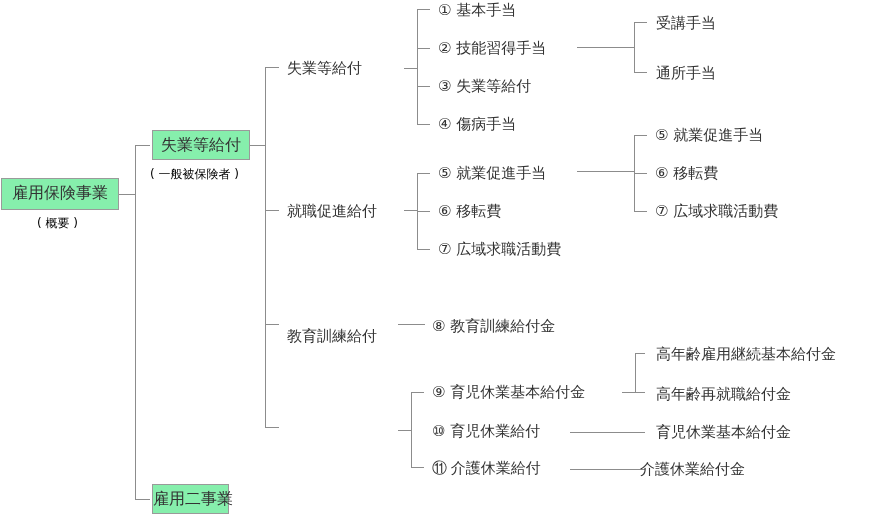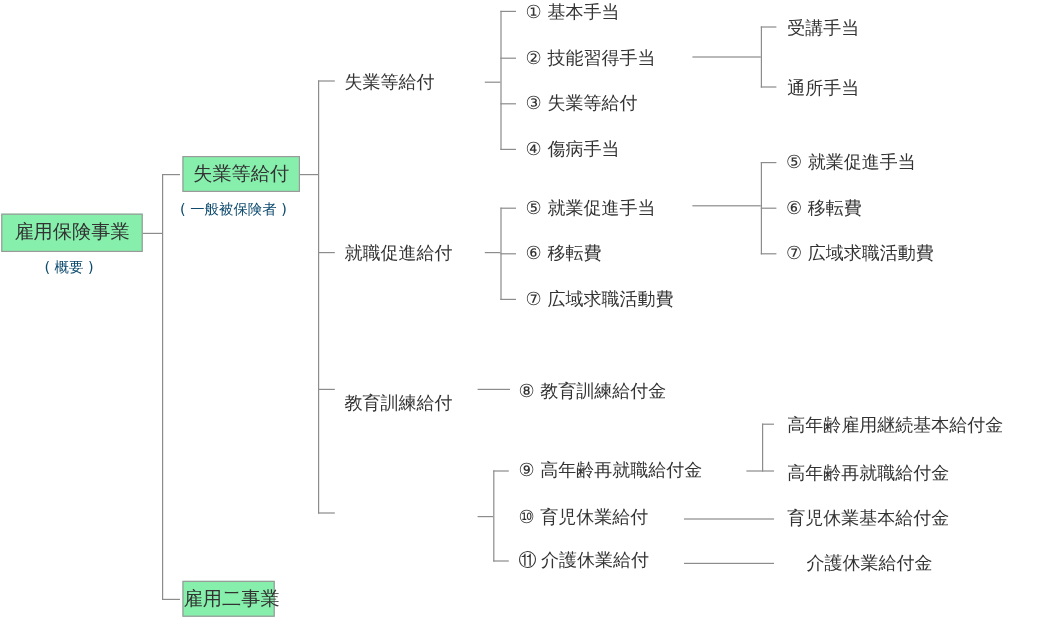--- a/index.html
+++ b/index.html
@@ -4,21 +4,21 @@
 <style>
   html, body { margin:0; padding:0; background:#ffffff; }
   body { width:870px; height:517px; position:relative; overflow:hidden;
          font-family:"DejaVu Sans", "Liberation Sans", sans-serif; color:#333333; }
   .ln { position:absolute; background:#8c8c8c; }
   .h { height:1px; }
   .v { width:1px; }
   .box { position:absolute; border:1px solid #9a9a9a; background:#86efac; box-sizing:border-box;
          font-size:16px; line-height:28px; text-align:center; color:#333; white-space:nowrap; }
   .t { position:absolute; font-size:15px; line-height:20px; white-space:nowrap; color:#333; }
-  .sub { position:absolute; font-size:12px; line-height:16px; white-space:nowrap; color:#0c4a6e; }
+  .sub { position:absolute; font-size:12px; line-height:16px; white-space:nowrap; color:#000000; }
 </style>
 </head>
 <body>
 
 <div class="box" style="left:1px; top:178px; width:118px; height:32px;">雇用保険事業</div>
 <div class="sub" style="left:37px; top:215px;">( 概要 )</div>
 
 <div class="ln h" style="left:119px; top:194px; width:16px;"></div>
 <div class="ln v" style="left:135px; top:145px; height:355px;"></div>
 <div class="ln h" style="left:135px; top:145px; width:15px;"></div>
@@ -76,27 +76,27 @@
 <div class="t" style="left:655px; top:163px;">⑥ 移転費</div>
 <div class="t" style="left:655px; top:201px;">⑦ 広域求職活動費</div>
 
 <div class="ln h" style="left:398px; top:324px; width:27px;"></div>
 <div class="t" style="left:432px; top:316px;">⑧ 教育訓練給付金</div>
 
 <div class="ln h" style="left:398px; top:430px; width:13px;"></div>
 <div class="ln v" style="left:411px; top:392px; height:76px;"></div>
 <div class="ln h" style="left:411px; top:392px; width:13px;"></div>
 <div class="ln h" style="left:411px; top:467px; width:13px;"></div>
-<div class="t" style="left:432px; top:382px;">⑨ 高年齢再就職給付金</div>
+<div class="t" style="left:432px; top:382px;">⑨ 育児休業基本給付金</div>
 <div class="t" style="left:432px; top:421px;">⑩ 育児休業給付</div>
 <div class="t" style="left:432px; top:458px;font-family:Liberation Serif, serif;">⑪ 介護休業給付</div>
 
 <div class="ln h" style="left:622px; top:392px; width:23px;"></div>
 <div class="ln v" style="left:635px; top:353px; height:40px;"></div>
 <div class="ln h" style="left:635px; top:353px; width:10px;"></div>
 <div class="t" style="left:656px; top:344px;">高年齢雇用継続基本給付金</div>
 <div class="t" style="left:656px; top:384px;">高年齢再就職給付金</div>
 
 <div class="ln h" style="left:570px; top:432px; width:75px;"></div>
 <div class="t" style="left:656px; top:422px;">育児休業基本給付金</div>
 
 <div class="ln h" style="left:570px; top:469px; width:75px;"></div>
-<div class="t" style="left:672px; top:459px;">介護休業給付金</div>
+<div class="t" style="left:640px; top:459px;">介護休業給付金</div>
 
 </body></html>

